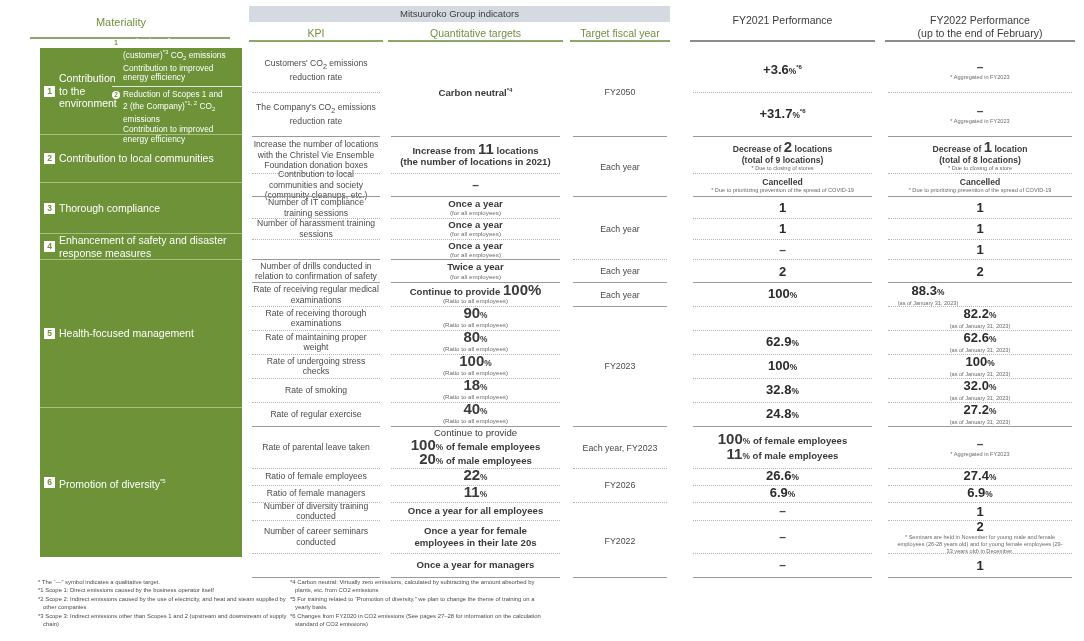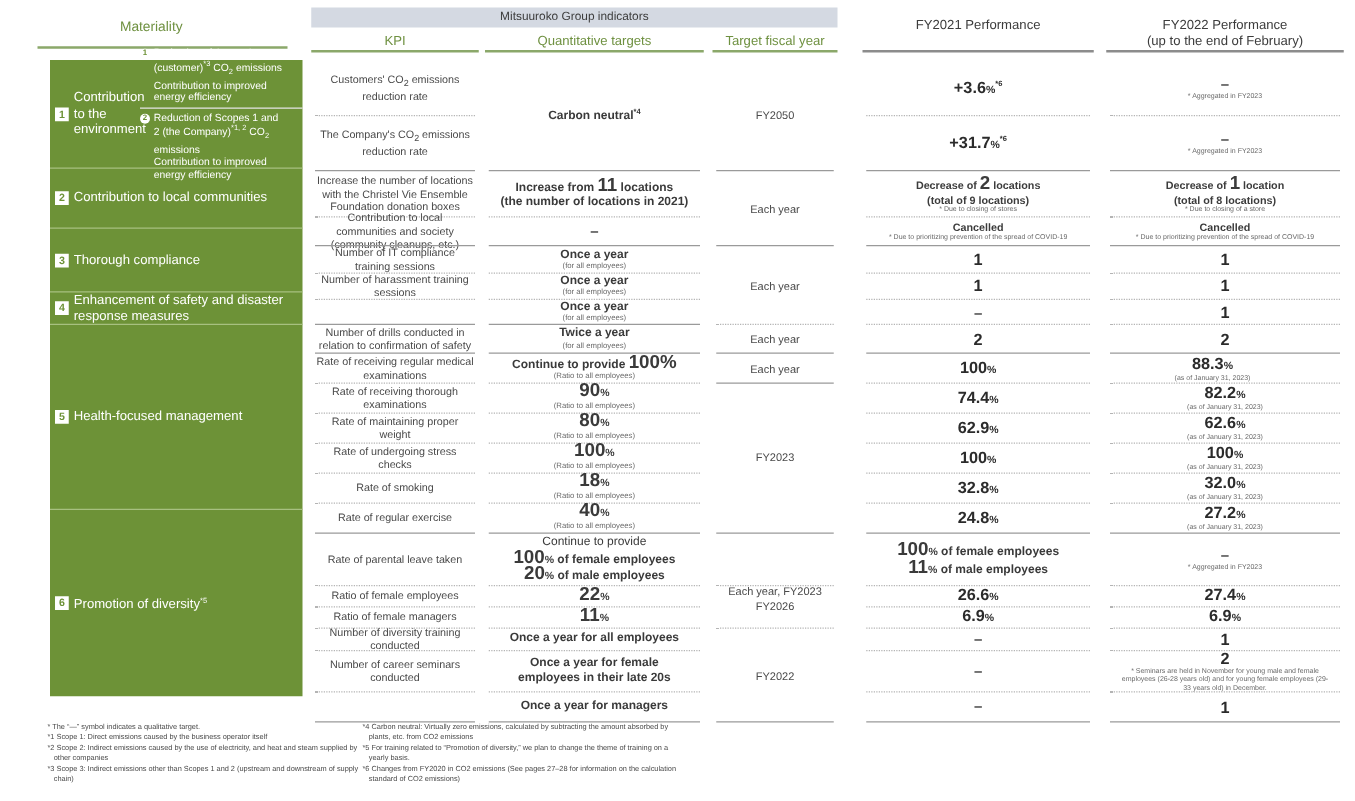--- a/index.html
+++ b/index.html
@@ -339,40 +339,37 @@
   <div class="cell" style="left:388px; top:283px; width:175px; height:23px;">
     <div class="qt-text">Continue to provide <span class="big">100%</span></div>
     <div class="qt-sub">(Ratio to all employees)</div>
   </div>
   <div class="cell" style="left:570px; top:283px; width:100px; height:23px;">
     <div class="tfy-text">Each year</div>
   </div>
   <div class="cell" style="left:690px; top:283px; width:185px; height:23px;">
     <div class="perf-text">100<span class="pct">%</span></div>
   </div>
-  <div class="cell" style="left:875px; top:283px; width:190px; height:23px;">
+  <div class="cell" style="left:833px; top:283px; width:190px; height:23px;">
     <div class="perf-text">88.3<span class="pct">%</span></div>
     <div class="perf-note">(as of January 31, 2023)</div>
   </div>
   <div class="divider-dot" style="left:252px; top:306px; width:128px;"></div>
   <div class="divider-dot" style="left:391px; top:306px; width:169px;"></div>
   <div class="divider-solid" style="left:573px; top:306px; width:94px;"></div>
   <div class="divider-dot" style="left:693px; top:306px; width:179px;"></div>
   <div class="divider-dot" style="left:888px; top:306px; width:184px;"></div>
 
   <div class="cell" style="left:249px; top:306px; width:134px; height:24px;">
     <div class="kpi-text">Rate of receiving thorough examinations</div>
   </div>
   <div class="cell" style="left:388px; top:306px; width:175px; height:24px;">
     <div class="qt-text"><span class="big">90</span><span class="pct">%</span></div>
     <div class="qt-sub">(Ratio to all employees)</div>
   </div>
-  <div class="cell" style="left:690px; top:306px; width:185px; height:24px;">
-    <div class="perf-text">74.4<span class="pct">%</span></div>
-  </div>
   <div class="cell" style="left:885px; top:306px; width:190px; height:24px;">
     <div class="perf-text">82.2<span class="pct">%</span></div>
     <div class="perf-note">(as of January 31, 2023)</div>
   </div>
   <div class="divider-dot" style="left:252px; top:330px; width:128px;"></div>
   <div class="divider-dot" style="left:391px; top:330px; width:169px;"></div>
   <div class="divider-dot" style="left:693px; top:330px; width:179px;"></div>
   <div class="divider-dot" style="left:888px; top:330px; width:184px;"></div>
 
   <div class="cell" style="left:249px; top:330px; width:134px; height:24px;">
@@ -456,21 +453,21 @@
   <div class="divider-solid" style="left:888px; top:426px; width:184px;"></div>
 
   <div class="cell" style="left:249px; top:427px; width:134px; height:41px;">
     <div class="kpi-text">Rate of parental leave taken</div>
   </div>
   <div class="cell" style="left:388px; top:427px; width:175px; height:41px;">
     <div class="qt-text" style="font-weight:normal;">Continue to provide</div>
     <div class="qt-text"><span class="big">100</span><span class="pct">%</span> of female employees</div>
     <div class="qt-text"><span class="big">20</span><span class="pct">%</span> of male employees</div>
   </div>
-  <div class="cell" style="left:570px; top:452px; width:100px; height:41px;">
+  <div class="cell" style="left:570px; top:427px; width:100px; height:41px;">
     <div class="tfy-text">Each year, FY2023</div>
   </div>
   <div class="cell" style="left:690px; top:427px; width:185px; height:41px;">
     <div class="qt-text" style="font-size:9.6px;"><span class="big">100</span><span class="pct">%</span> of female employees</div>
     <div class="qt-text" style="font-size:9.6px;"><span class="big">11</span><span class="pct">%</span> of male employees</div>
   </div>
   <div class="cell" style="left:885px; top:427px; width:190px; height:41px;">
     <div class="dash">–</div>
     <div class="perf-note">* Aggregated in FY2023</div>
   </div>

